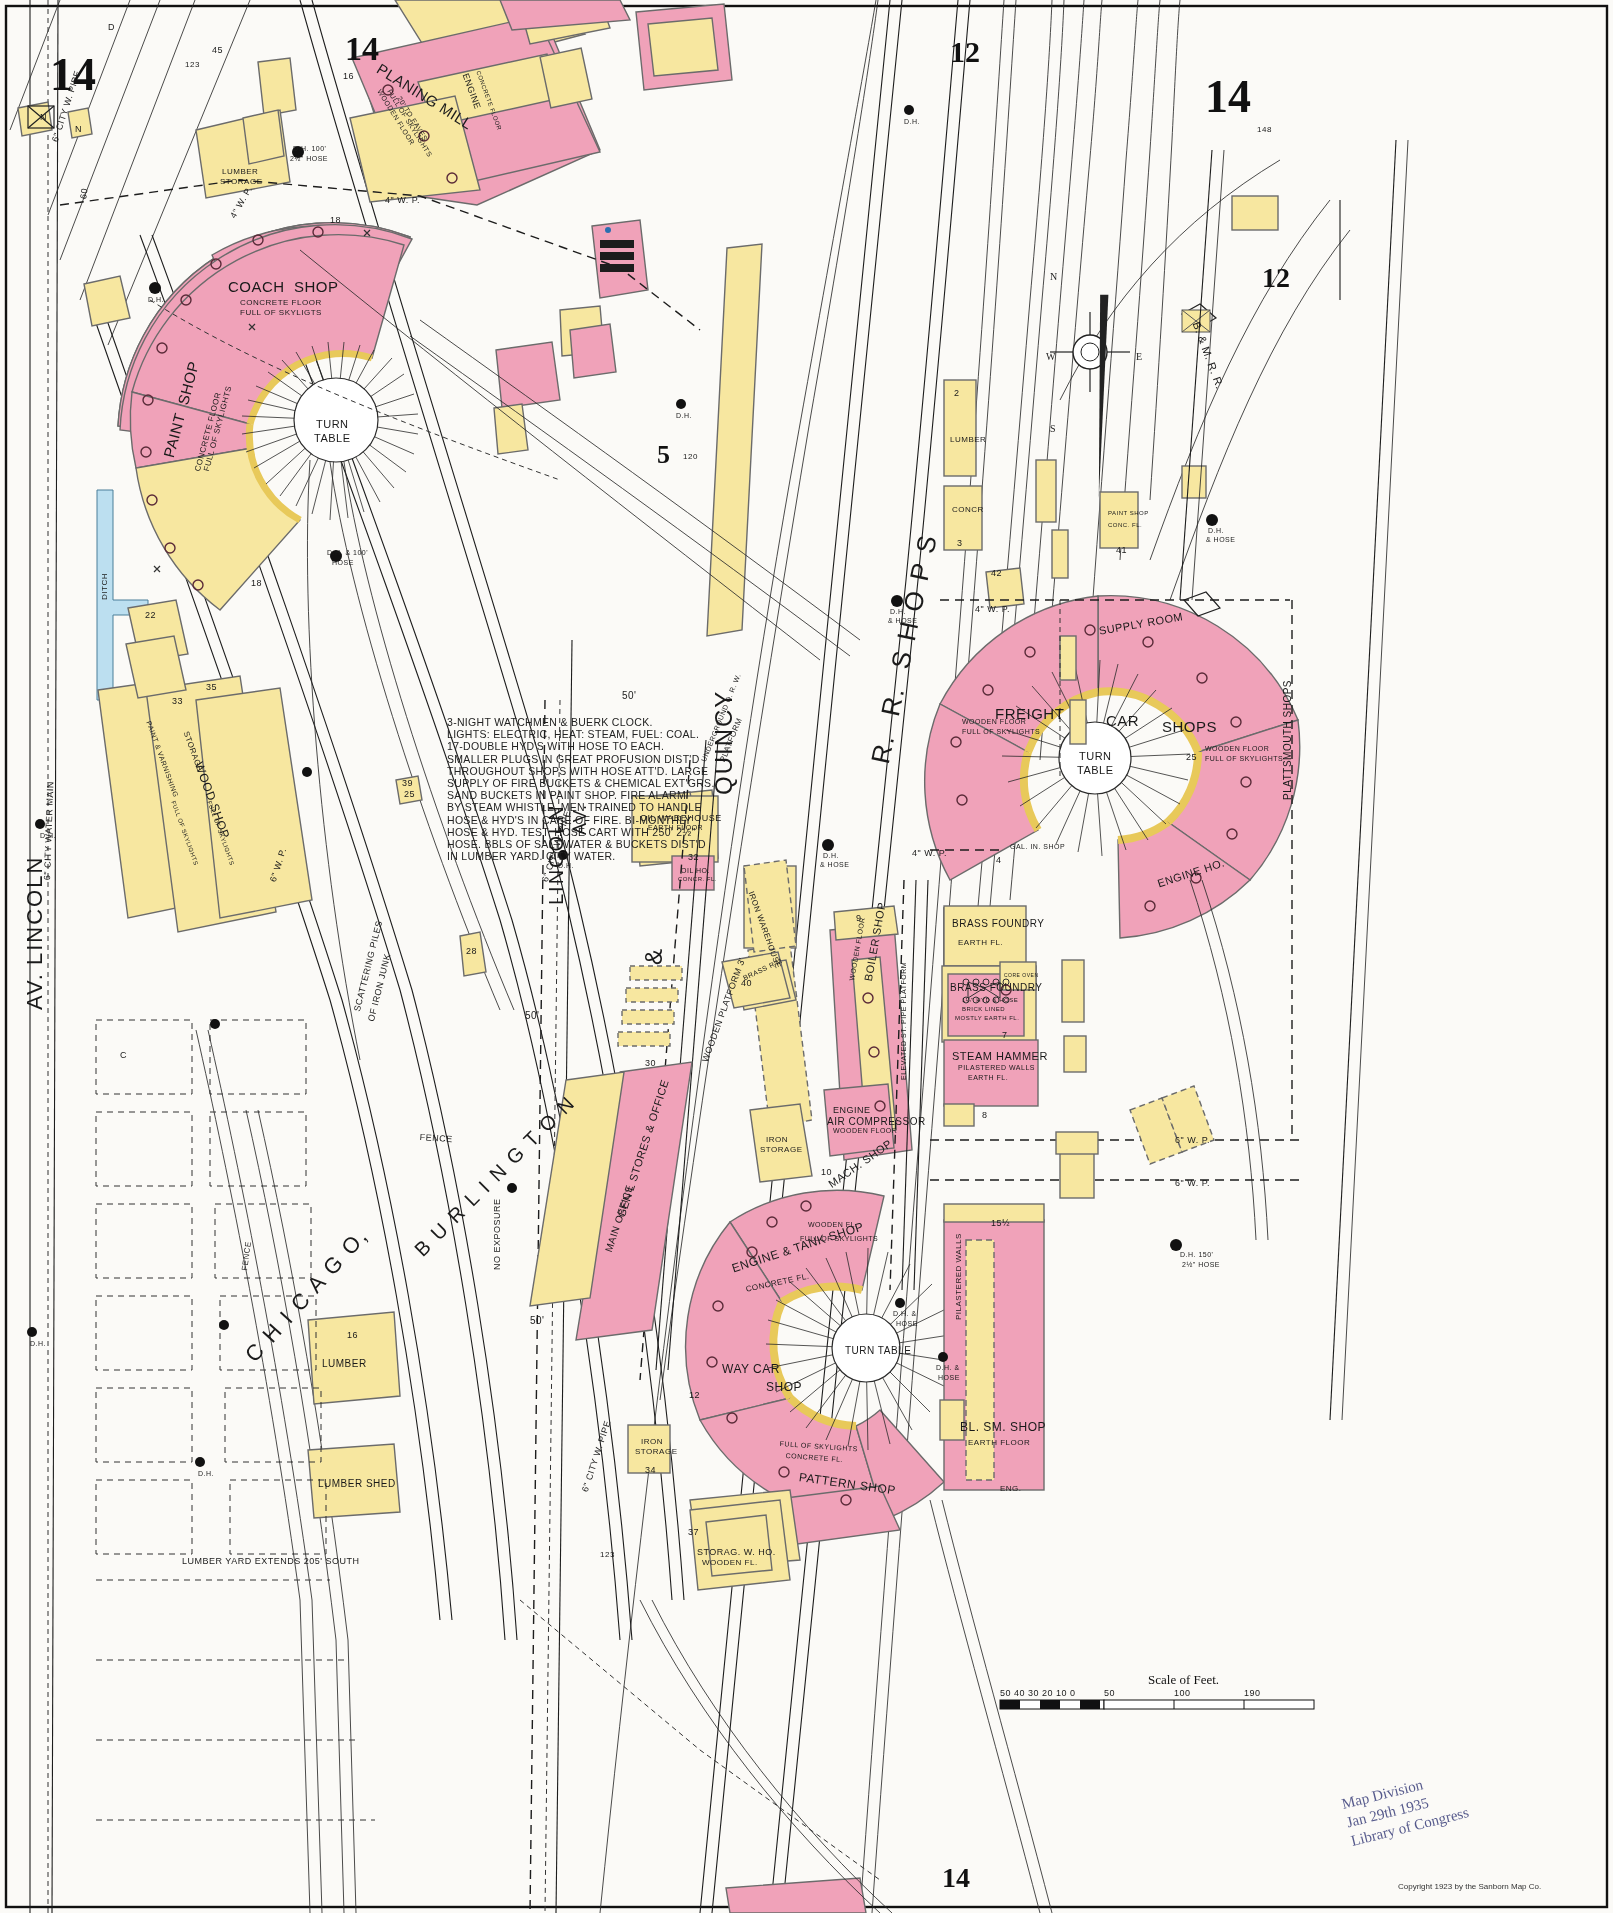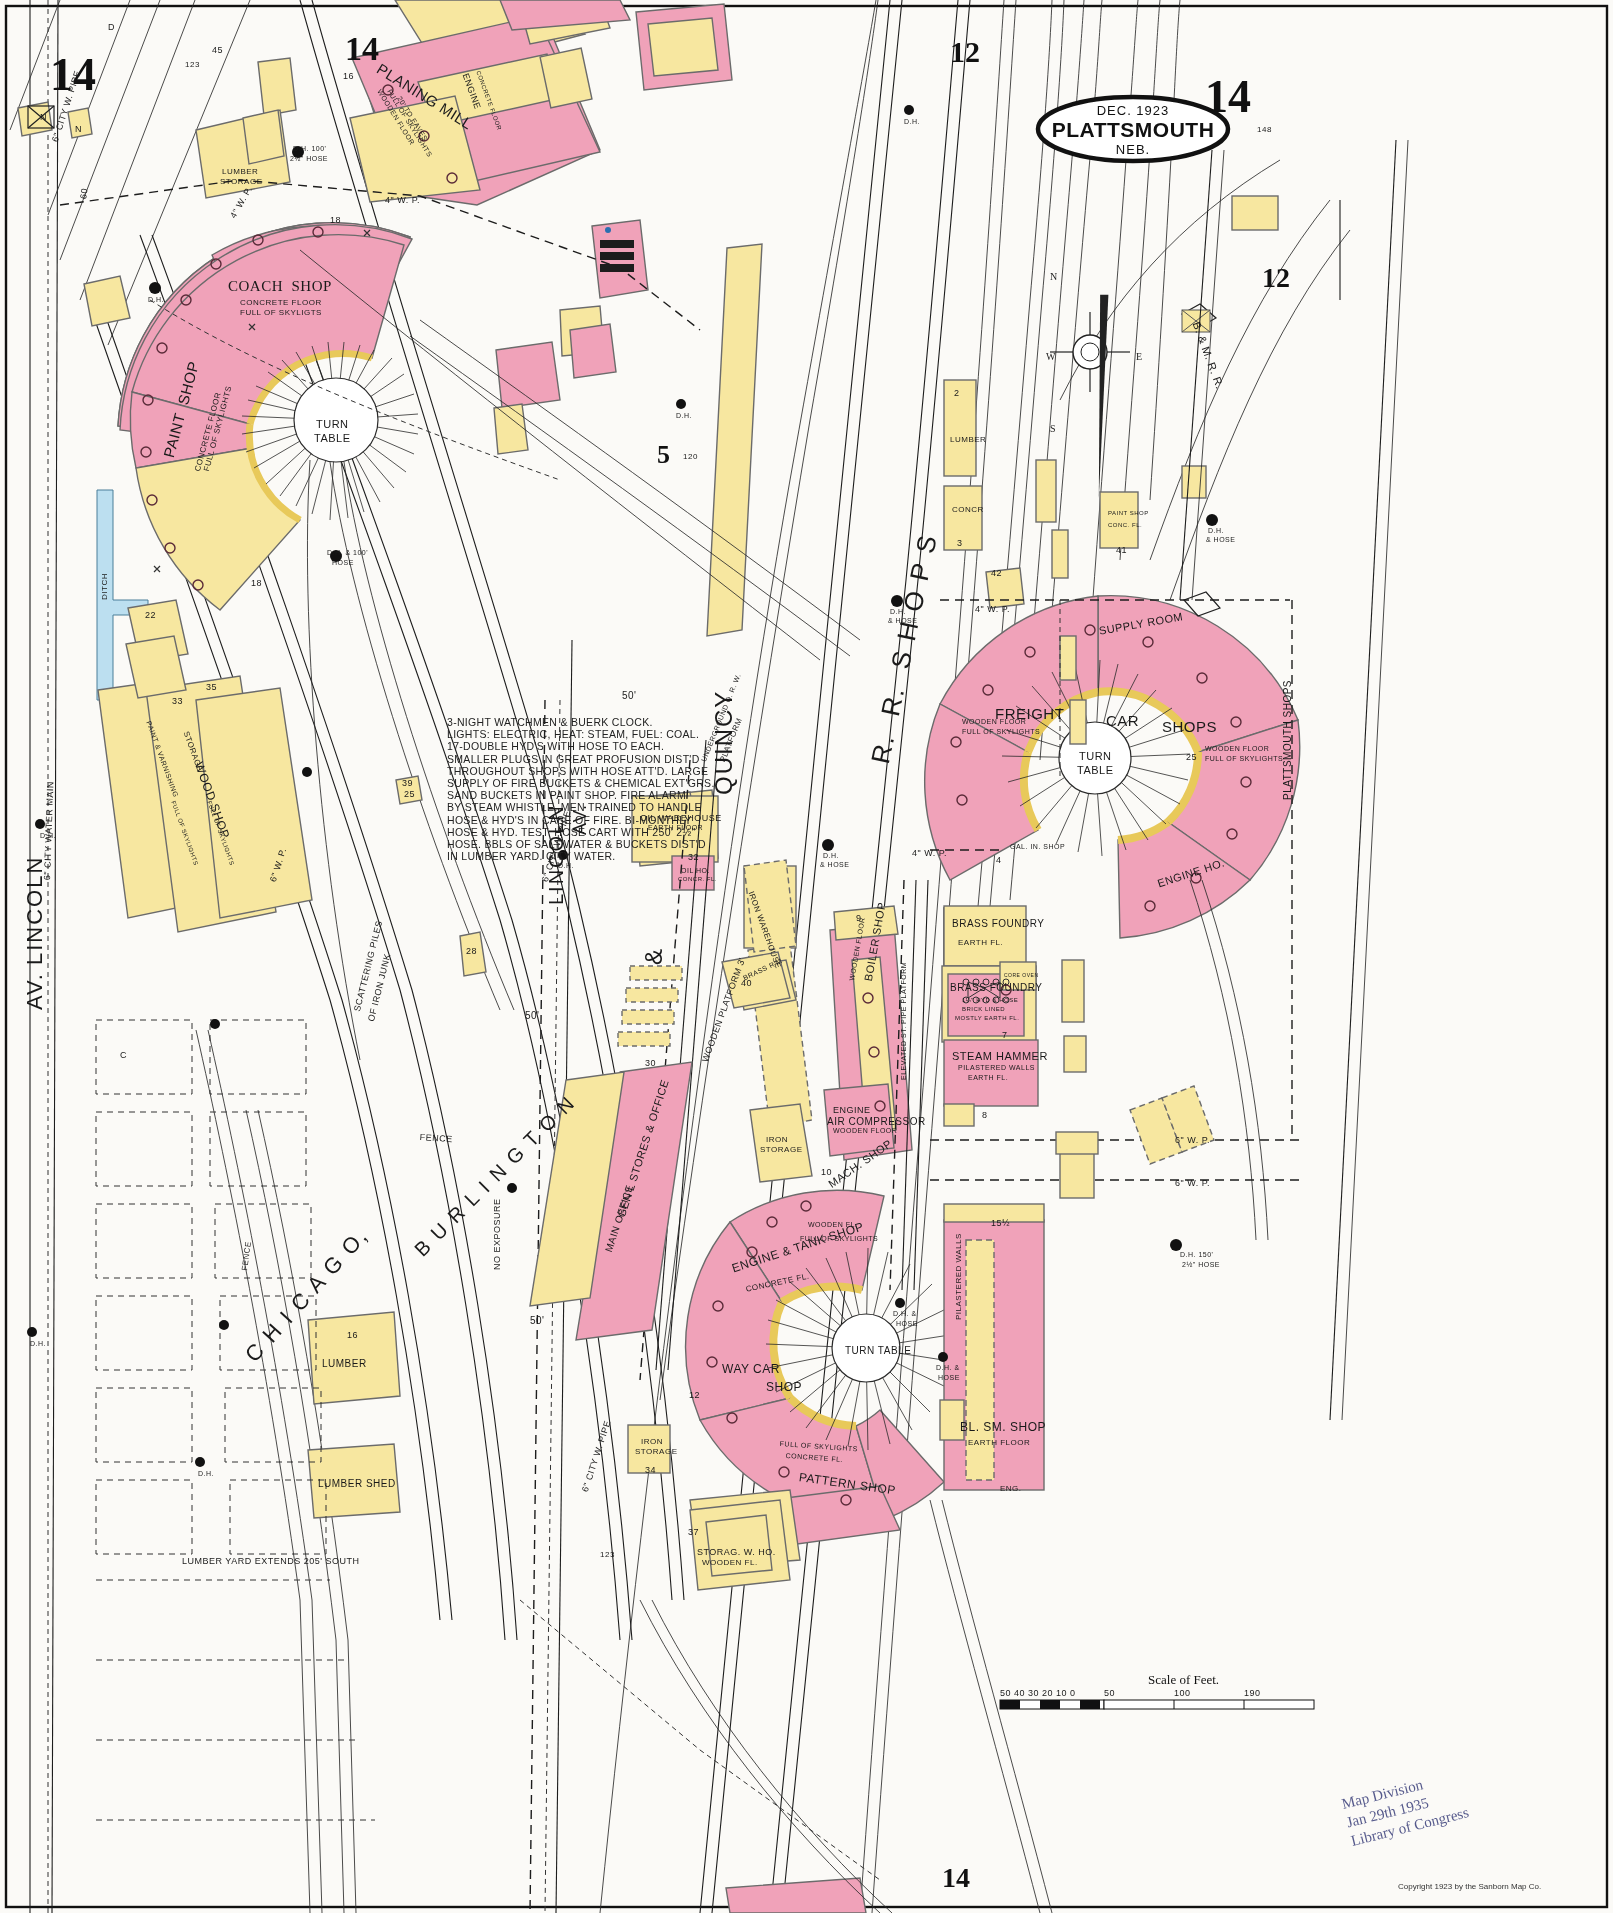--- a/index.html
+++ b/index.html
@@ -570,28 +570,20 @@
       <rect x="0" y="0" width="104" height="9" fill="#fff" stroke="#111" stroke-width="1"></rect>
       <rect x="0" y="0" width="20" height="9" fill="#111"></rect>
       <rect x="40" y="0" width="20" height="9" fill="#111"></rect>
       <rect x="80" y="0" width="20" height="9" fill="#111"></rect>
       <rect x="104" y="0" width="210" height="9" fill="#fff" stroke="#111" stroke-width="1"></rect>
       <path d="M174 0 L174 9 M244 0 L244 9" stroke="#111" stroke-width="1"></path>
     </g>
     </g>
   </svg>
 
-  <div class="cart" style="left:1035px;top:94px;width:196px;height:70px;">
-    <svg width="196" height="70" viewBox="0 0 196 70">
-      <ellipse cx="98" cy="35" rx="95" ry="32" fill="#fff" stroke="#111" stroke-width="4.5"></ellipse>
-    </svg>
-    <div class="cartInner" style="top:9px;font-size:13px;letter-spacing:1px;color:#111;">DEC. 1923</div>
-    <div class="cartInner" style="top:24px;font-size:21px;font-weight:700;letter-spacing:.5px;color:#111;">PLATTSMOUTH</div>
-    <div class="cartInner" style="top:48px;font-size:13px;letter-spacing:1px;color:#111;">NEB.</div>
-  </div>
 
   <div class="noteblk" style="left:447px;top:716px;width:250px;" id="fireNotes"><div>3-NIGHT WATCHMEN &amp; BUERK CLOCK.</div><div>LIGHTS: ELECTRIC, HEAT: STEAM, FUEL: COAL.</div><div>17-DOUBLE HYD'S WITH HOSE TO EACH.</div><div>SMALLER PLUGS IN GREAT PROFUSION DIST'D</div><div>THROUGHOUT SHOPS WITH HOSE ATT'D. LARGE</div><div>SUPPLY OF FIRE BUCKETS &amp; CHEMICAL EXT'GRS.</div><div>SAND BUCKETS IN PAINT SHOP. FIRE ALARM</div><div>BY STEAM WHISTLE. MEN TRAINED TO HANDLE</div><div>HOSE &amp; HYD'S IN CASE OF FIRE. BI-MONTHLY</div><div>HOSE &amp; HYD. TEST. HOSE CART WITH 250' 2½"</div><div>HOSE. BBLS OF SALT WATER &amp; BUCKETS DIST'D</div><div>IN LUMBER YARD. CITY WATER.</div></div>
 
   <div id="pageNums">
       <div class="pgnum" style="left: 50px; top: 48px; font-size: 46px;">14</div>
       <div class="pgnum" style="left: 345px; top: 30px; font-size: 34px;">14</div>
       <div class="pgnum" style="left: 950px; top: 35px; font-size: 30px;">12</div>
       <div class="pgnum" style="left: 1205px; top: 70px; font-size: 46px;">14</div>
       <div class="pgnum" style="left: 1262px; top: 262px; font-size: 28px;">12</div>
       <div class="pgnum" style="left: 942px; top: 1862px; font-size: 28px;">14</div>
@@ -604,21 +596,21 @@
       <div class="lbl" style="left: 545px; top: 905px; font-size: 20px; letter-spacing: 2px; transform-origin: 0px 0px; transform: rotate(-90deg);">LINCOLN</div>
       <div class="lbl" style="left: 570px; top: 835px; font-size: 18px; letter-spacing: 2px; transform-origin: 0px 0px; transform: rotate(-90deg);">AV.</div>
       <div class="lbl" style="left: 710px; top: 795px; font-size: 24px; letter-spacing: 2px; transform-origin: 0px 0px; transform: rotate(-90deg);">QUINCY</div>
       <div class="lbl" style="left: 640px; top: 965px; font-size: 24px; letter-spacing: 2px; transform-origin: 0px 0px; transform: rotate(-90deg);">&amp;</div>
       <div class="lbl" style="left: 410px; top: 1245px; font-size: 20px; letter-spacing: 2px; transform-origin: 0px 0px; transform: rotate(-45deg);">B U R L I N G T O N</div>
       <div class="lbl" style="left: 240px; top: 1350px; font-size: 22px; letter-spacing: 2px; transform-origin: 0px 0px; transform: rotate(-48deg);">C H I C A G O,</div>
       <div class="lbl" style="left: 865px; top: 760px; font-size: 26px; letter-spacing: 2px; transform-origin: 0px 0px; transform: rotate(-78deg);">R.  R.  S H O P S</div>
     </div>
 
   <div id="annoLayer">
-      <div class="lbl" style="left: 228px; top: 278px; font-size: 15px; transform-origin: 0px 0px; font-family: Liberation Serif, serif;">COACH  SHOP</div>
+      <div class="lbl" style="left: 228px; top: 278px; font-size: 15px; transform-origin: 0px 0px;">COACH  SHOP</div>
       <div class="lbl" style="left: 240px; top: 298px; font-size: 8px; transform-origin: 0px 0px;">CONCRETE FLOOR</div>
       <div class="lbl" style="left: 240px; top: 308px; font-size: 8px; transform-origin: 0px 0px;">FULL OF SKYLIGTS</div>
       <div class="lbl" style="left: 160px; top: 455px; font-size: 15px; transform-origin: 0px 0px; transform: rotate(-75deg);">PAINT  SHOP</div>
       <div class="lbl" style="left: 193px; top: 470px; font-size: 8px; transform-origin: 0px 0px; transform: rotate(-75deg);">CONCRETE FLOOR</div>
       <div class="lbl" style="left: 202px; top: 470px; font-size: 8px; transform-origin: 0px 0px; transform: rotate(-75deg);">FULL OF SKYLIGHTS</div>
       <div class="lbl" style="left: 316px; top: 418px; font-size: 11px; transform-origin: 0px 0px;">TURN</div>
       <div class="lbl" style="left: 314px; top: 432px; font-size: 11px; transform-origin: 0px 0px;">TABLE</div>
       <div class="lbl" style="left: 383px; top: 60px; font-size: 15px; transform-origin: 0px 0px; transform: rotate(32deg);">PLANING MILL</div>
       <div class="lbl" style="left: 382px; top: 88px; font-size: 7px; transform-origin: 0px 0px; transform: rotate(58deg);">WOODEN FLOOR</div>
       <div class="lbl" style="left: 392px; top: 88px; font-size: 7px; transform-origin: 0px 0px; transform: rotate(58deg);">FULL OF SKYLIGHTS</div>

